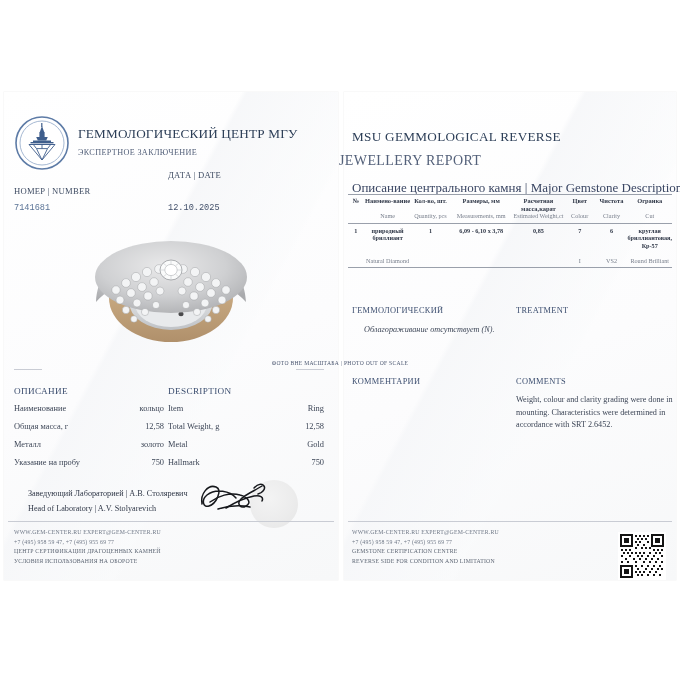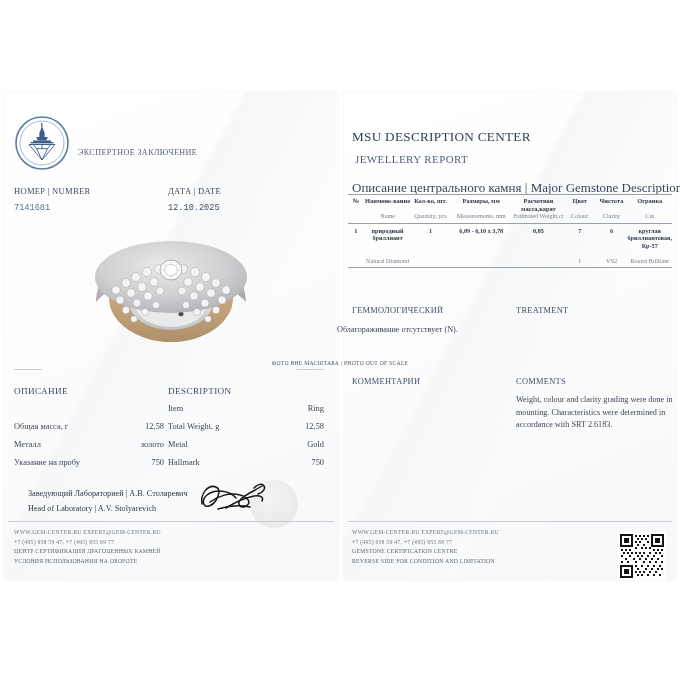--- a/index.html
+++ b/index.html
@@ -86,22 +86,22 @@
   .org-title-en {
     position: absolute;
     left: 352px; top: 129px;
     font-size: 13.2px;
     letter-spacing: 0.3px;
     color: #2c3e57;
     white-space: nowrap;
   }
   .org-sub-en {
     position: absolute;
-    left: 355px; top: 153px;
-    font-size: 11px;
+    left: 339px; top: 153px;
+    font-size: 14px;
     letter-spacing: 0.4px;
     color: #54617a;
     white-space: nowrap;
   }
 
   
   .field-label {
     position: absolute;
     font-size: 8.6px;
     letter-spacing: 0.25px;
@@ -110,21 +110,21 @@
   }
   .field-value {
     position: absolute;
     font-size: 8.6px;
     color: #42506a;
     white-space: nowrap;
     font-family: Liberation Mono, monospace;
   }
   #label-number { left: 14px;  top: 186px; text-align: right; }
   #value-number { left: 14px;  top: 203px; color: #5a7396; }
-  #label-date   { left: 168px; top: 186px; }
+  #label-date   { left: 168px; top: 170px; }
   #value-date   { left: 168px; top: 203px; }
 
   
   #ring-photo {
     position: absolute;
     left: 76px;
     top: 232px;
     width: 190px;
     height: 122px;
   }
@@ -298,21 +298,21 @@
   }
   .block-body {
     position: absolute;
     font-size: 8.2px;
     line-height: 12.6px;
     color: #3d4657;
     width: 150px;
   }
   #treat-head-ru { left: 352px; top: 306px; }
   #treat-head-en { left: 516px; top: 306px; }
-  #treat-body-ru { left: 337px; top: 324px; }
+  #treat-body-ru { left: 364px; top: 324px; font-style: italic; }
   #treat-body-en { left: 516px; top: 324px; }
 
   #comm-head-ru  { left: 352px; top: 377px; }
   #comm-head-en  { left: 516px; top: 377px; }
   #comm-body-ru  { left: 352px; top: 394px; }
   #comm-body-en  { left: 516px; top: 394px; width: 158px; }
 </style>
 </head>
 <body>
 
@@ -346,22 +346,23 @@
         <line x1="19.3" y1="29.5" x2="22.5" y2="33.6"></line>
         <line x1="36.7" y1="29.5" x2="33.5" y2="33.6"></line>
         <line x1="22.5" y1="33.6" x2="33.5" y2="33.6"></line>
         <line x1="22.5" y1="33.6" x2="28" y2="45"></line>
         <line x1="33.5" y1="33.6" x2="28" y2="45"></line>
         <line x1="28" y1="29.5" x2="28" y2="33.6"></line>
       </g>
     </svg>
   </div>
 
+  <div class="org-title-ru">ГЕММОЛОГИЧЕСКИЙ ЦЕНТР МГУ</div>
   <div class="org-sub-ru">ЭКСПЕРТНОЕ ЗАКЛЮЧЕНИЕ</div>
-  <div class="org-title-en">MSU DESCRIPTION CENTER</div>
+  <div class="org-title-en">MSU GEMMOLOGICAL REVERSE</div>
   <div class="org-sub-en">JEWELLERY REPORT</div>
 
   <div class="field-label" id="label-number">НОМЕР | NUMBER</div>
   <div class="field-value" id="value-number">7141681</div>
   <div class="field-label" id="label-date">ДАТА | DATE</div>
   <div class="field-value" id="value-date">12.10.2025</div>
 
   <div id="ring-photo">
     <svg viewBox="0 0 190 122" width="190" height="122">
       <defs>
@@ -449,20 +450,24 @@
       </g>
     </svg>
   </div>
   <div id="photo-caption">ФОТО ВНЕ МАСШТАБА | PHOTO OUT OF SCALE</div>
   <div class="rule-left" id="rule-left-a"></div>
   <div class="rule-left" id="rule-left-b"></div>
 
   <div class="sect-head" id="desc-head-ru">ОПИСАНИЕ</div>
   <div class="sect-head" id="desc-head-en">DESCRIPTION</div>
 
+  <div class="desc-row desc-row-ru" style="top:404px">
+    <span class="k">Наименование</span>
+    <span class="v">кольцо</span>
+  </div>
   <div class="desc-row desc-row-ru" style="top:422px">
     <span class="k">Общая масса, г</span>
     <span class="v">12,58</span>
   </div>
   <div class="desc-row desc-row-ru" style="top:440px">
     <span class="k">Металл</span>
     <span class="v">золото</span>
   </div>
   <div class="desc-row desc-row-ru" style="top:458px">
     <span class="k">Указание на пробу</span>
@@ -675,15 +680,15 @@
       </tfoot>
     </table>
   </div>
 
   <div class="block-head" id="treat-head-ru">ГЕММОЛОГИЧЕСКИЙ</div>
   <div class="block-head" id="treat-head-en">TREATMENT</div>
   <div class="block-body" id="treat-body-ru">Облагораживание отсутствует (N).</div>
 
   <div class="block-head" id="comm-head-ru">КОММЕНТАРИИ</div>
   <div class="block-head" id="comm-head-en">COMMENTS</div>
-  <div class="block-body" id="comm-body-en">Weight, colour and clarity grading were done in mounting. Characteristics were determined in accordance with SRT 2.6183.</div>
+  <div class="block-body" id="comm-body-en">Weight, colour and clarity grading were done in mounting. Characteristics were determined in accordance with SRT 2.6452.</div>
 
 </div>
 
 </body></html>

